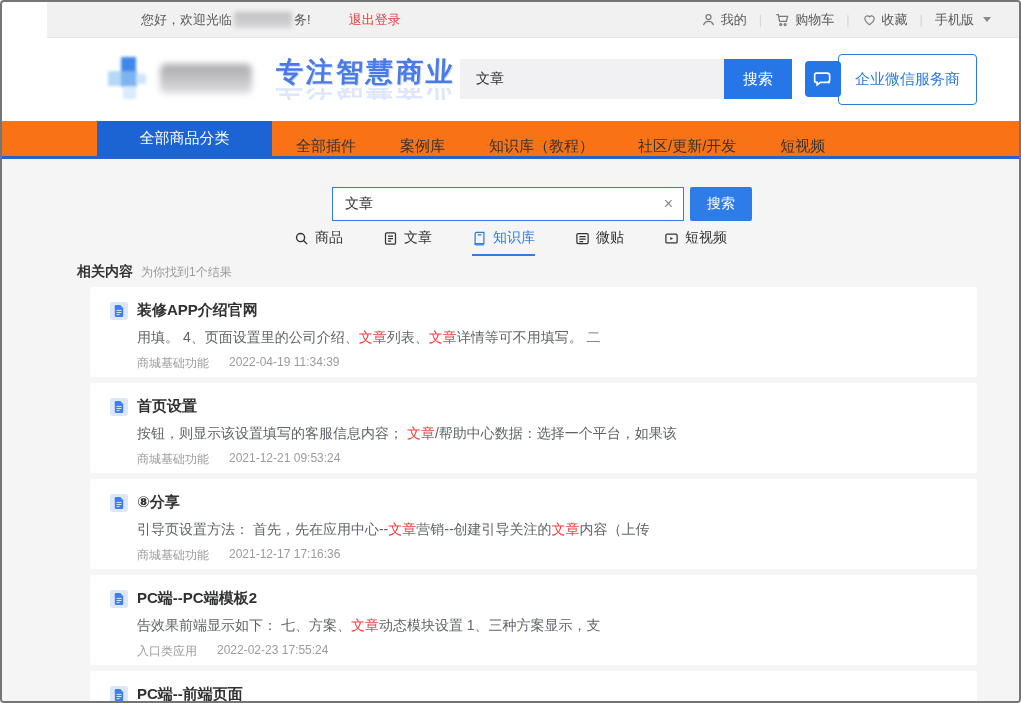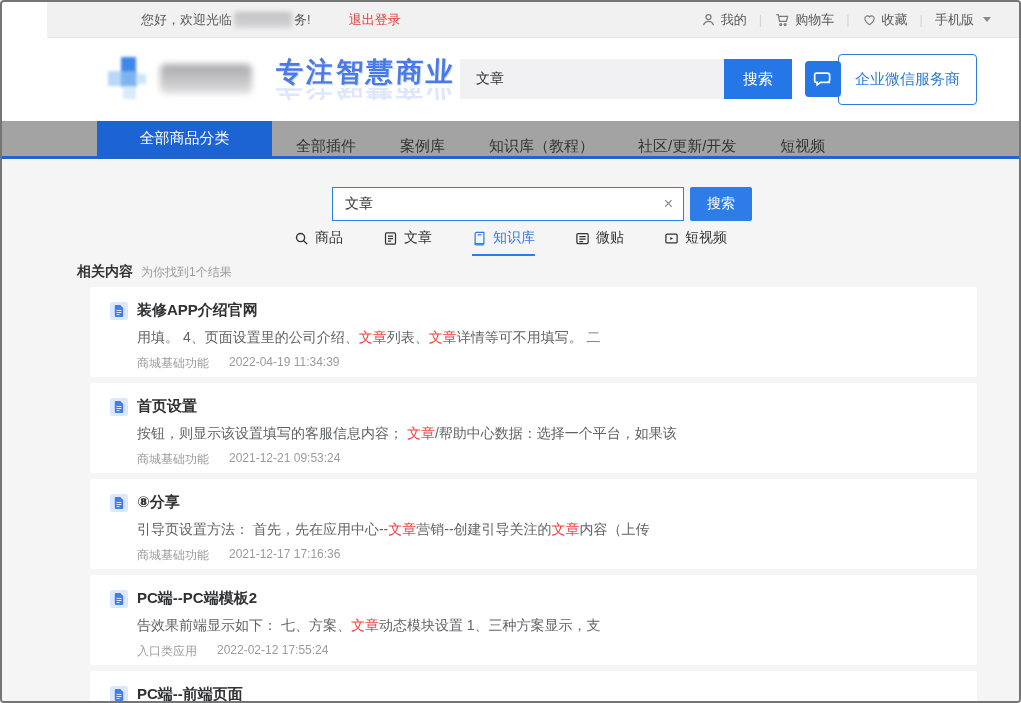--- a/index.html
+++ b/index.html
@@ -64,21 +64,21 @@
   .wechat-icon {
     position:relative; z-index:1; width:36px; height:36px; background:#2577e8;
     border-radius:4px; display:flex; align-items:center; justify-content:center;
   }
   .wechat-label {
     height:51px; display:flex; align-items:center; margin-left:-3px;
     border:1px solid #2d7bd9; border-radius:4px; padding:0 16px 0 16px;
     color:#2d7bd9; font-size:15px; background:#fff;
   }
   
-  .nav { height:35px; background:#a3a3a3; display:flex; align-items:stretch; padding-left:95px; font-size:15px; color:#333; }
+  .nav { height:35px; background:#f97316; display:flex; align-items:stretch; padding-left:95px; font-size:15px; color:#333; }
   .nav-active {
     width:175px; background:#1c63d4; color:#fff; display:flex;
     align-items:center; justify-content:center; cursor:pointer;
   }
   .nav-items { display:flex; align-items:flex-end; margin-left:24px; gap:44px; }
   .nav-item { cursor:pointer; white-space:nowrap; }
   .nav-line { height:3px; background:#2264cf; }
   
   .main { position:relative; height:542px; background:#f5f5f6; }
   .main-search { position:absolute; left:330px; top:28px; display:flex; }
@@ -312,21 +312,21 @@
               <svg width="10" height="12" viewBox="0 0 16 20">
                 <path d="M1 2a2 2 0 0 1 2-2h7l5 5v13a2 2 0 0 1-2 2H3a2 2 0 0 1-2-2z" fill="#3f7df0"></path>
                 <path d="M4 9h8M4 12.5h8M4 16h5" stroke="#fff" stroke-width="1.4"></path>
               </svg>
             </span>
             <span class="card-title">PC端--PC端模板2</span>
           </div>
           <div class="card-desc"><span>告效果前端显示如下： 七、方案、</span><span class="hl">文章</span><span>动态模块设置 1、三种方案显示，支</span></div>
           <div class="card-meta">
             <span>入口类应用</span>
-            <span>2022-02-12 17:55:24</span>
+            <span>2022-02-23 17:55:24</span>
           </div>
         </div>
         <div class="card">
           <div class="card-title-row">
             <span class="doc-icon">
               <svg width="10" height="12" viewBox="0 0 16 20">
                 <path d="M1 2a2 2 0 0 1 2-2h7l5 5v13a2 2 0 0 1-2 2H3a2 2 0 0 1-2-2z" fill="#3f7df0"></path>
                 <path d="M4 9h8M4 12.5h8M4 16h5" stroke="#fff" stroke-width="1.4"></path>
               </svg>
             </span>

